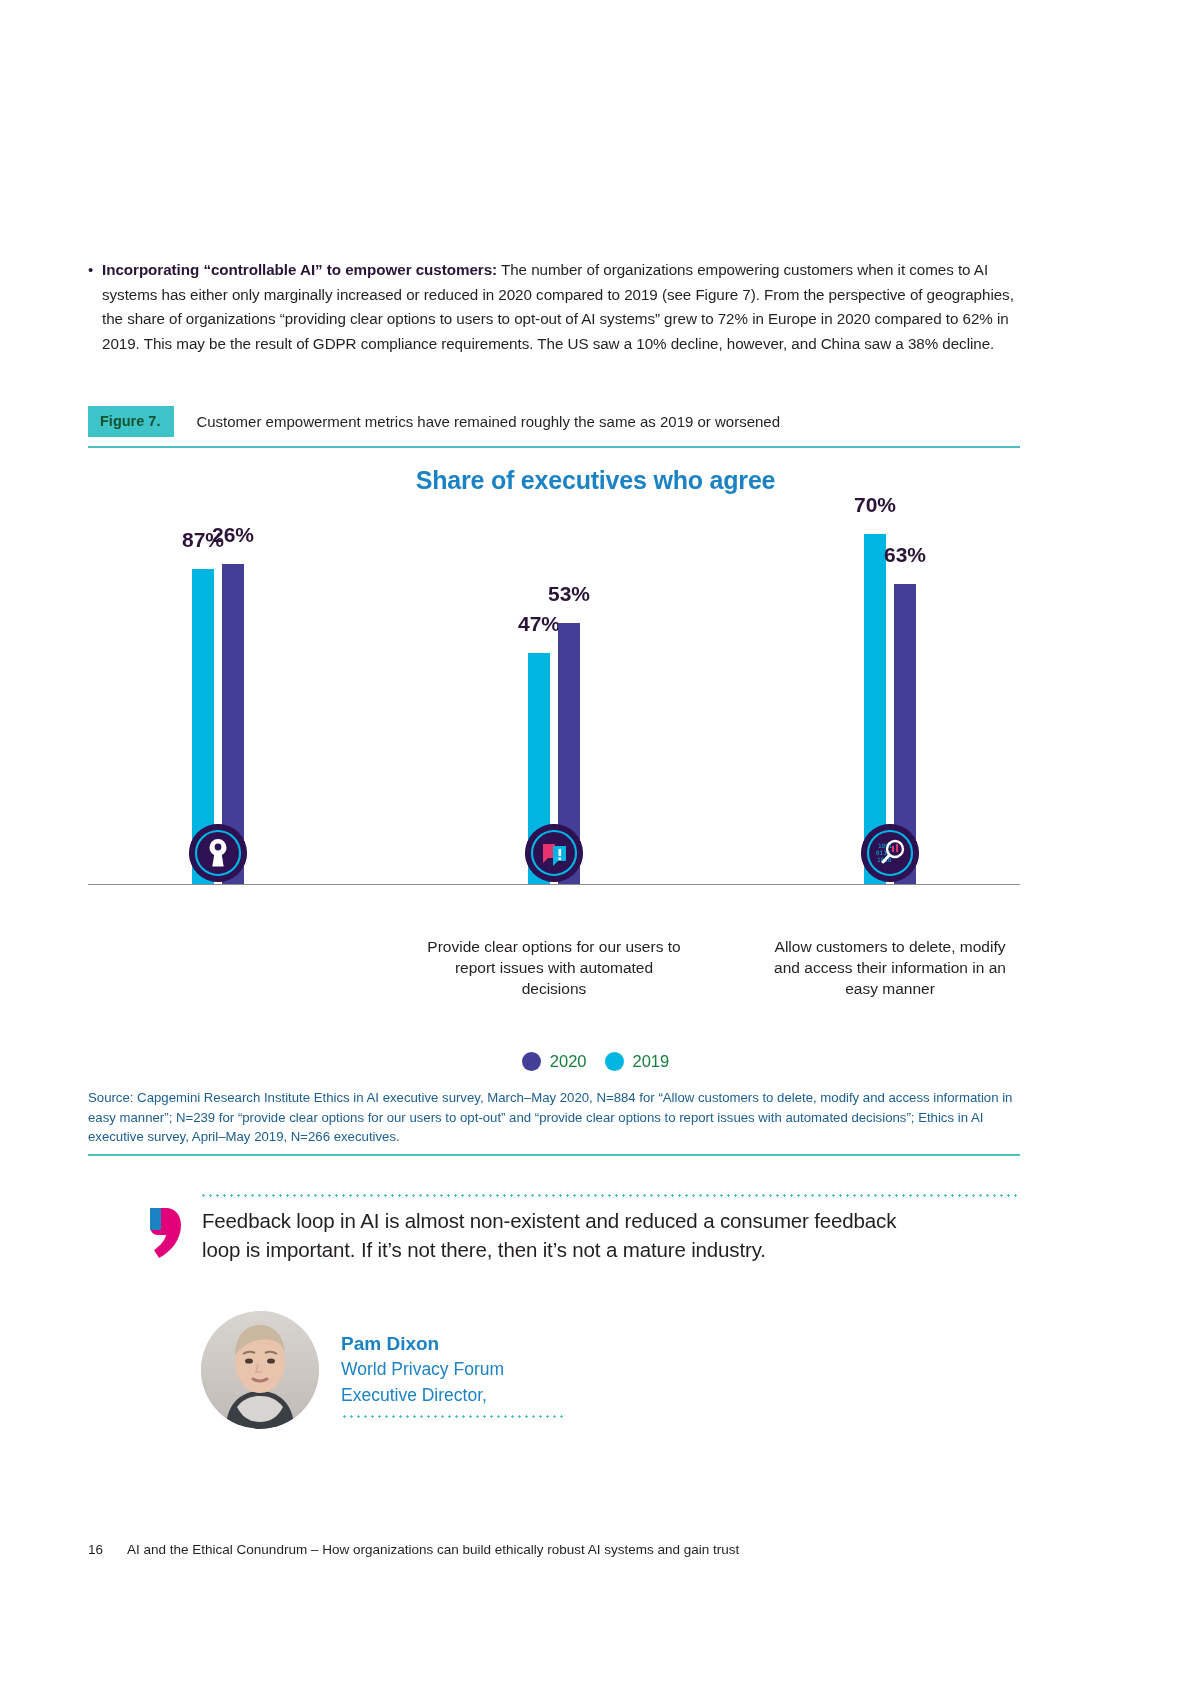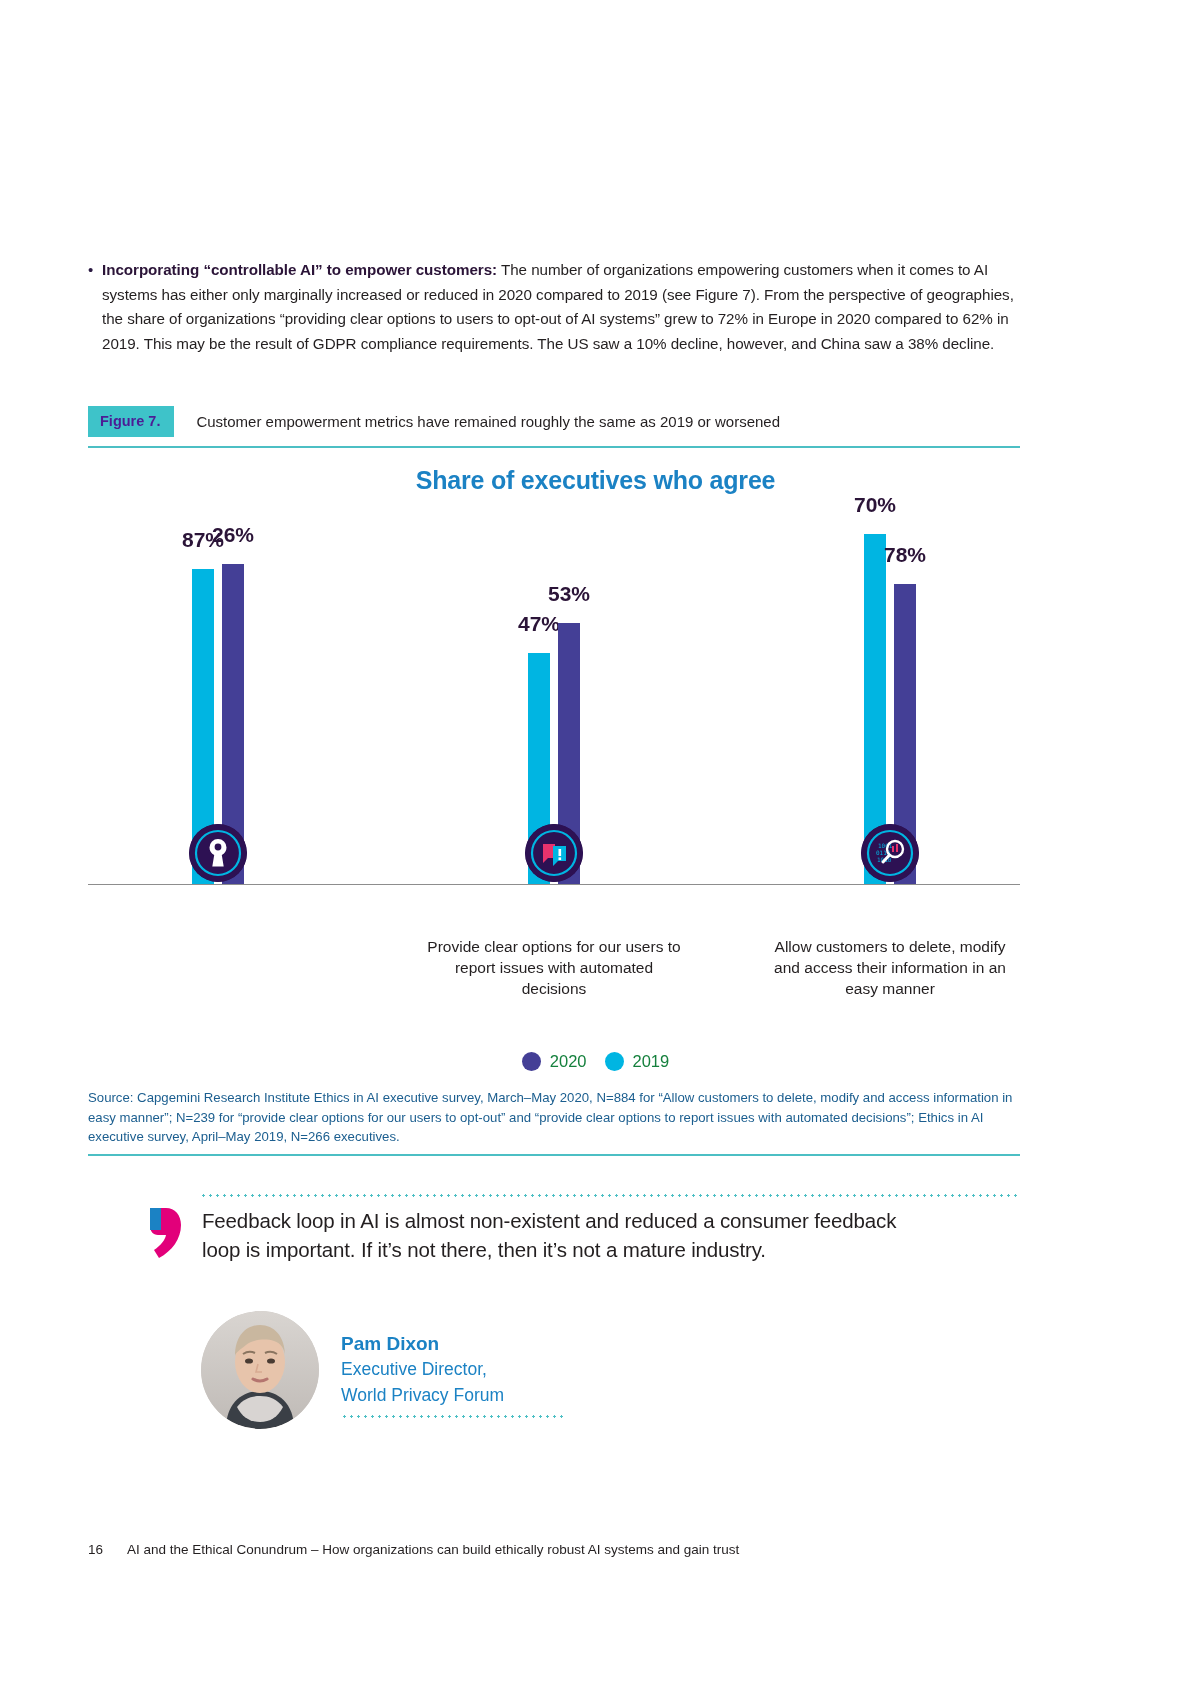--- a/index.html
+++ b/index.html
@@ -51,21 +51,21 @@
   .figure-header {
     position: absolute;
     left: 88px;
     top: 406px;
     width: 932px;
     display: flex;
     align-items: stretch;
   }
   .figure-badge {
     background: #3ec3c9;
-    color: #4c1d95;
+    color: #14532d;
     font-size: 14.5px;
     font-weight: 700;
     padding: 6px 14px 7px 12px;
     line-height: 18px;
     white-space: nowrap;
   }
   .figure-caption {
     font-size: 15px;
     color: #231f20;
     padding: 7px 0 0 22px;
@@ -375,21 +375,21 @@
     <div class="group-caption">Provide clear options for our users to report issues with automated decisions</div>
   </div>
 
   <div class="group" style="left:692px;">
     <div class="group-bars">
       <div class="bar-wrap">
         <div class="bar-label" style="bottom:367px;">70%</div>
         <div class="bar y2019" style="height:350px;"></div>
       </div>
       <div class="bar-wrap">
-        <div class="bar-label" style="bottom:317px;">78%</div>
+        <div class="bar-label" style="bottom:317px;">63%</div>
         <div class="bar y2020" style="height:300px;"></div>
       </div>
     </div>
     <div class="icon-medallion">
       <svg width="58" height="58" viewBox="0 0 58 58" aria-hidden="true">
         <circle cx="29" cy="29" r="29" fill="#2d1153"></circle>
         <circle cx="29" cy="29" r="22" fill="none" stroke="#00b5e2" stroke-width="2.2"></circle>
         <text x="17" y="24" font-family="DejaVu Sans Mono, monospace" font-size="6" fill="#00b5e2">1001</text>
         <text x="15" y="31" font-family="DejaVu Sans Mono, monospace" font-size="6" fill="#00b5e2">0110</text>
         <text x="16" y="38" font-family="DejaVu Sans Mono, monospace" font-size="6" fill="#00b5e2">1010</text>
@@ -448,21 +448,21 @@
       <path d="M42 43 q6 -4 12 -1" stroke="#8a7560" stroke-width="2" fill="none"></path>
       <path d="M64 42 q6 -3 12 1" stroke="#8a7560" stroke-width="2" fill="none"></path>
       <path d="M52 68 q7 4 14 0" stroke="#b5756f" stroke-width="3" fill="none" stroke-linecap="round"></path>
       <path d="M57 53 l-2 8 h6" stroke="#d8ab92" stroke-width="1.6" fill="none"></path>
     </g>
   </svg>
 </div>
 
 <div class="speaker">
   <div class="speaker-name">Pam Dixon</div>
+  <div class="speaker-role">World Privacy Forum</div>
   <div class="speaker-role">Executive Director,</div>
-  <div class="speaker-role">World Privacy Forum</div>
 </div>
 <div class="quote-dots-bottom"></div>
 
 <div class="footer">
   <span class="footer-page">16</span>
   <span>AI and the Ethical Conundrum – How organizations can build ethically robust AI systems and gain trust</span>
 </div>
 
 </body></html>

